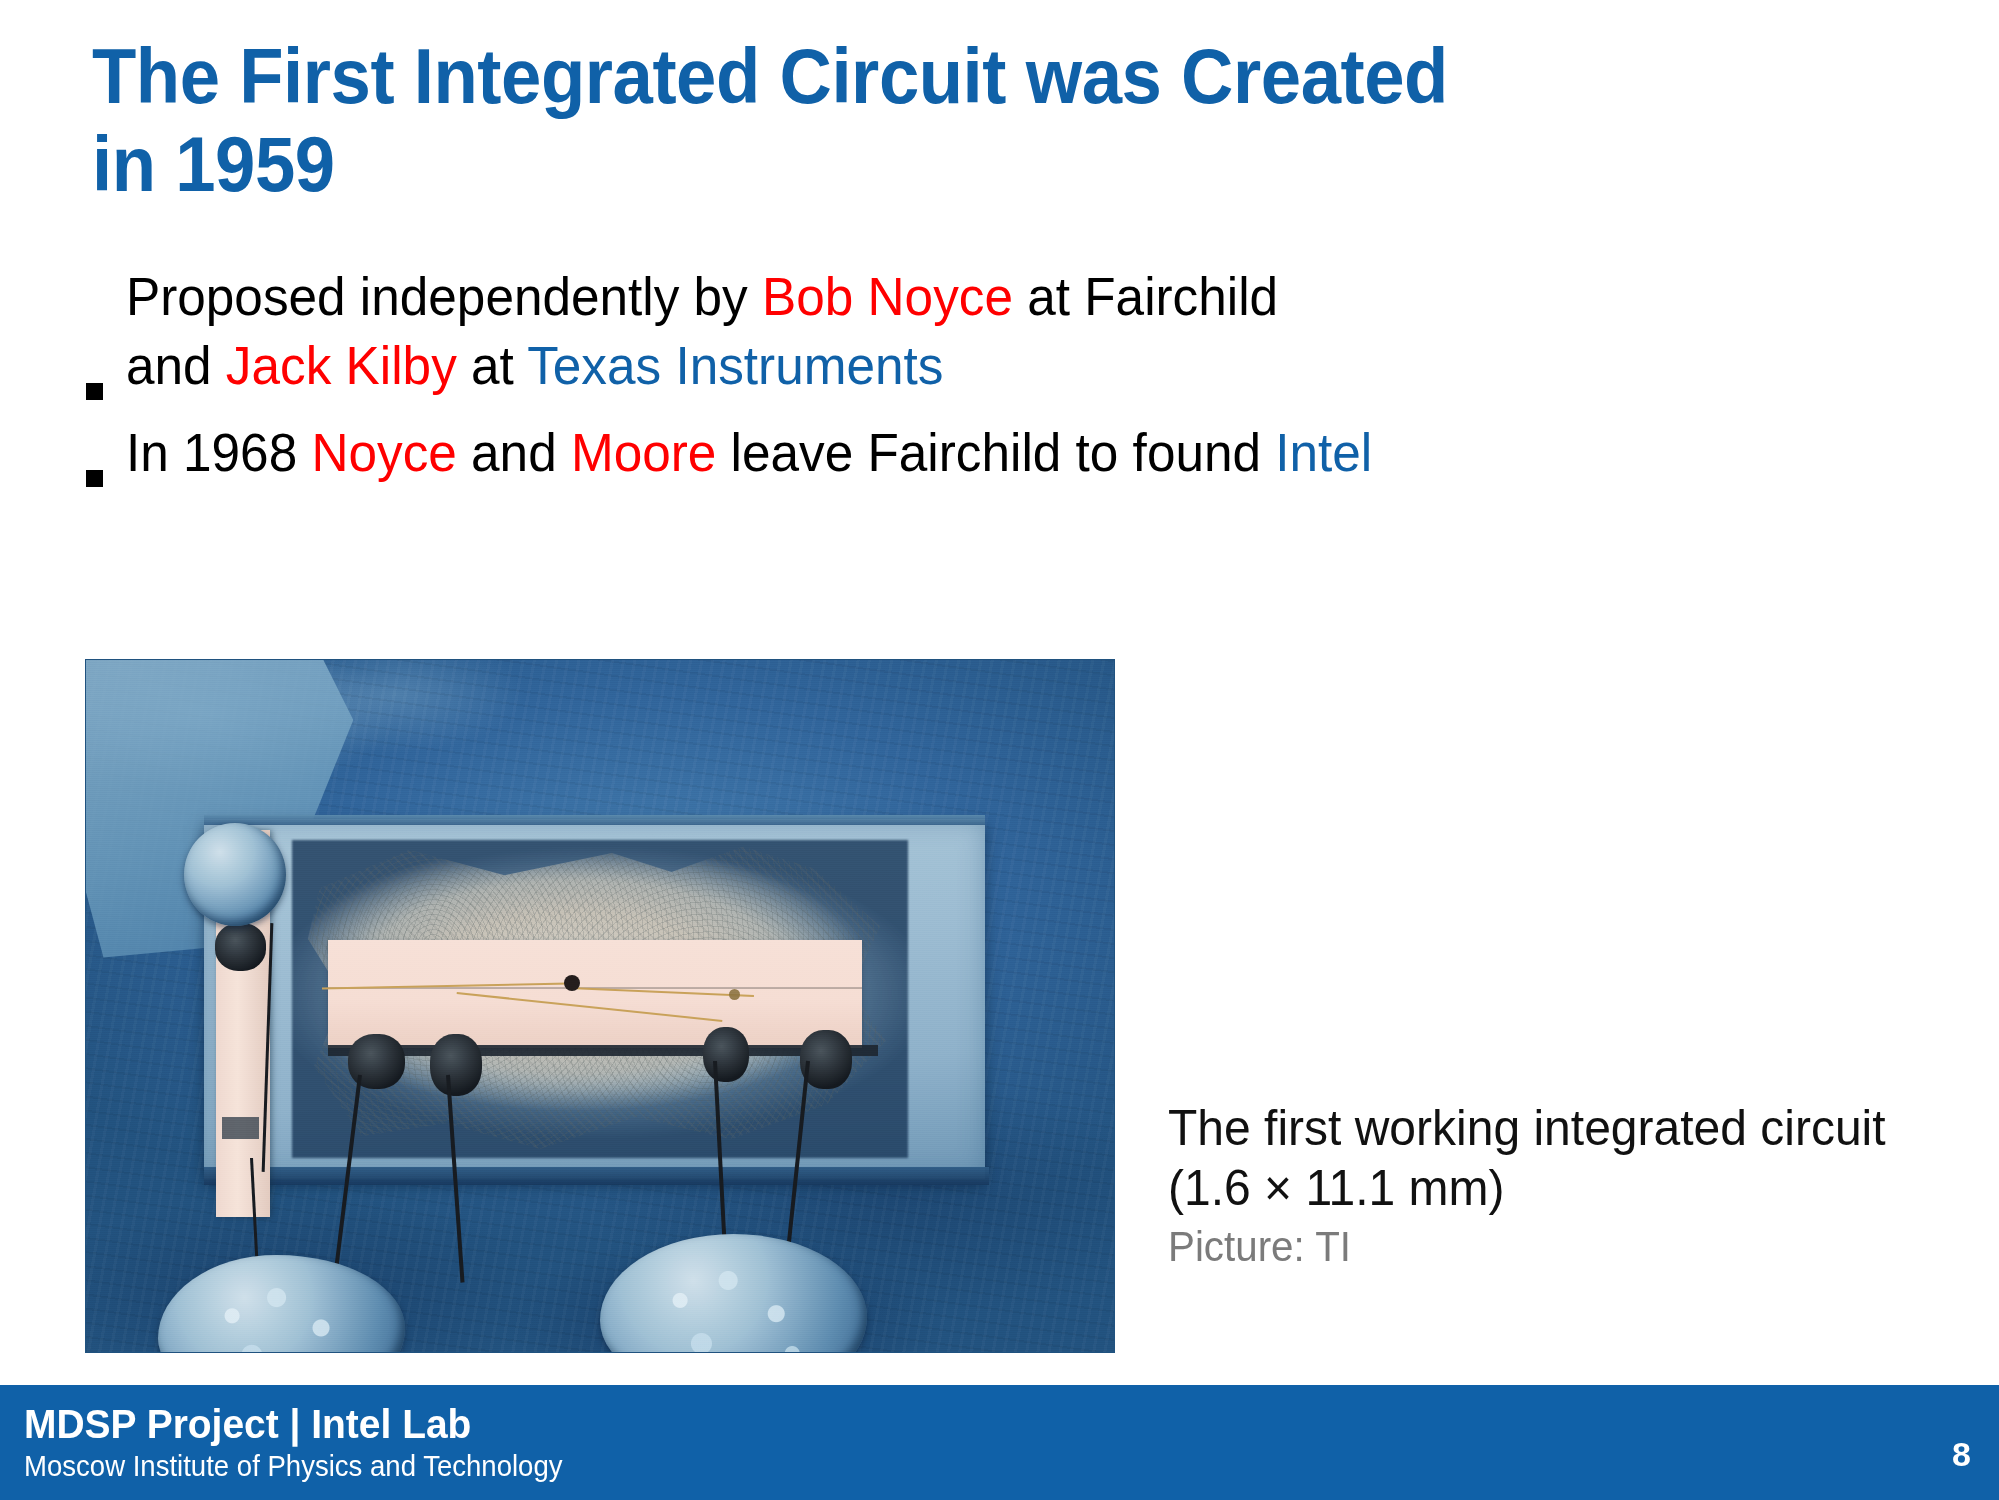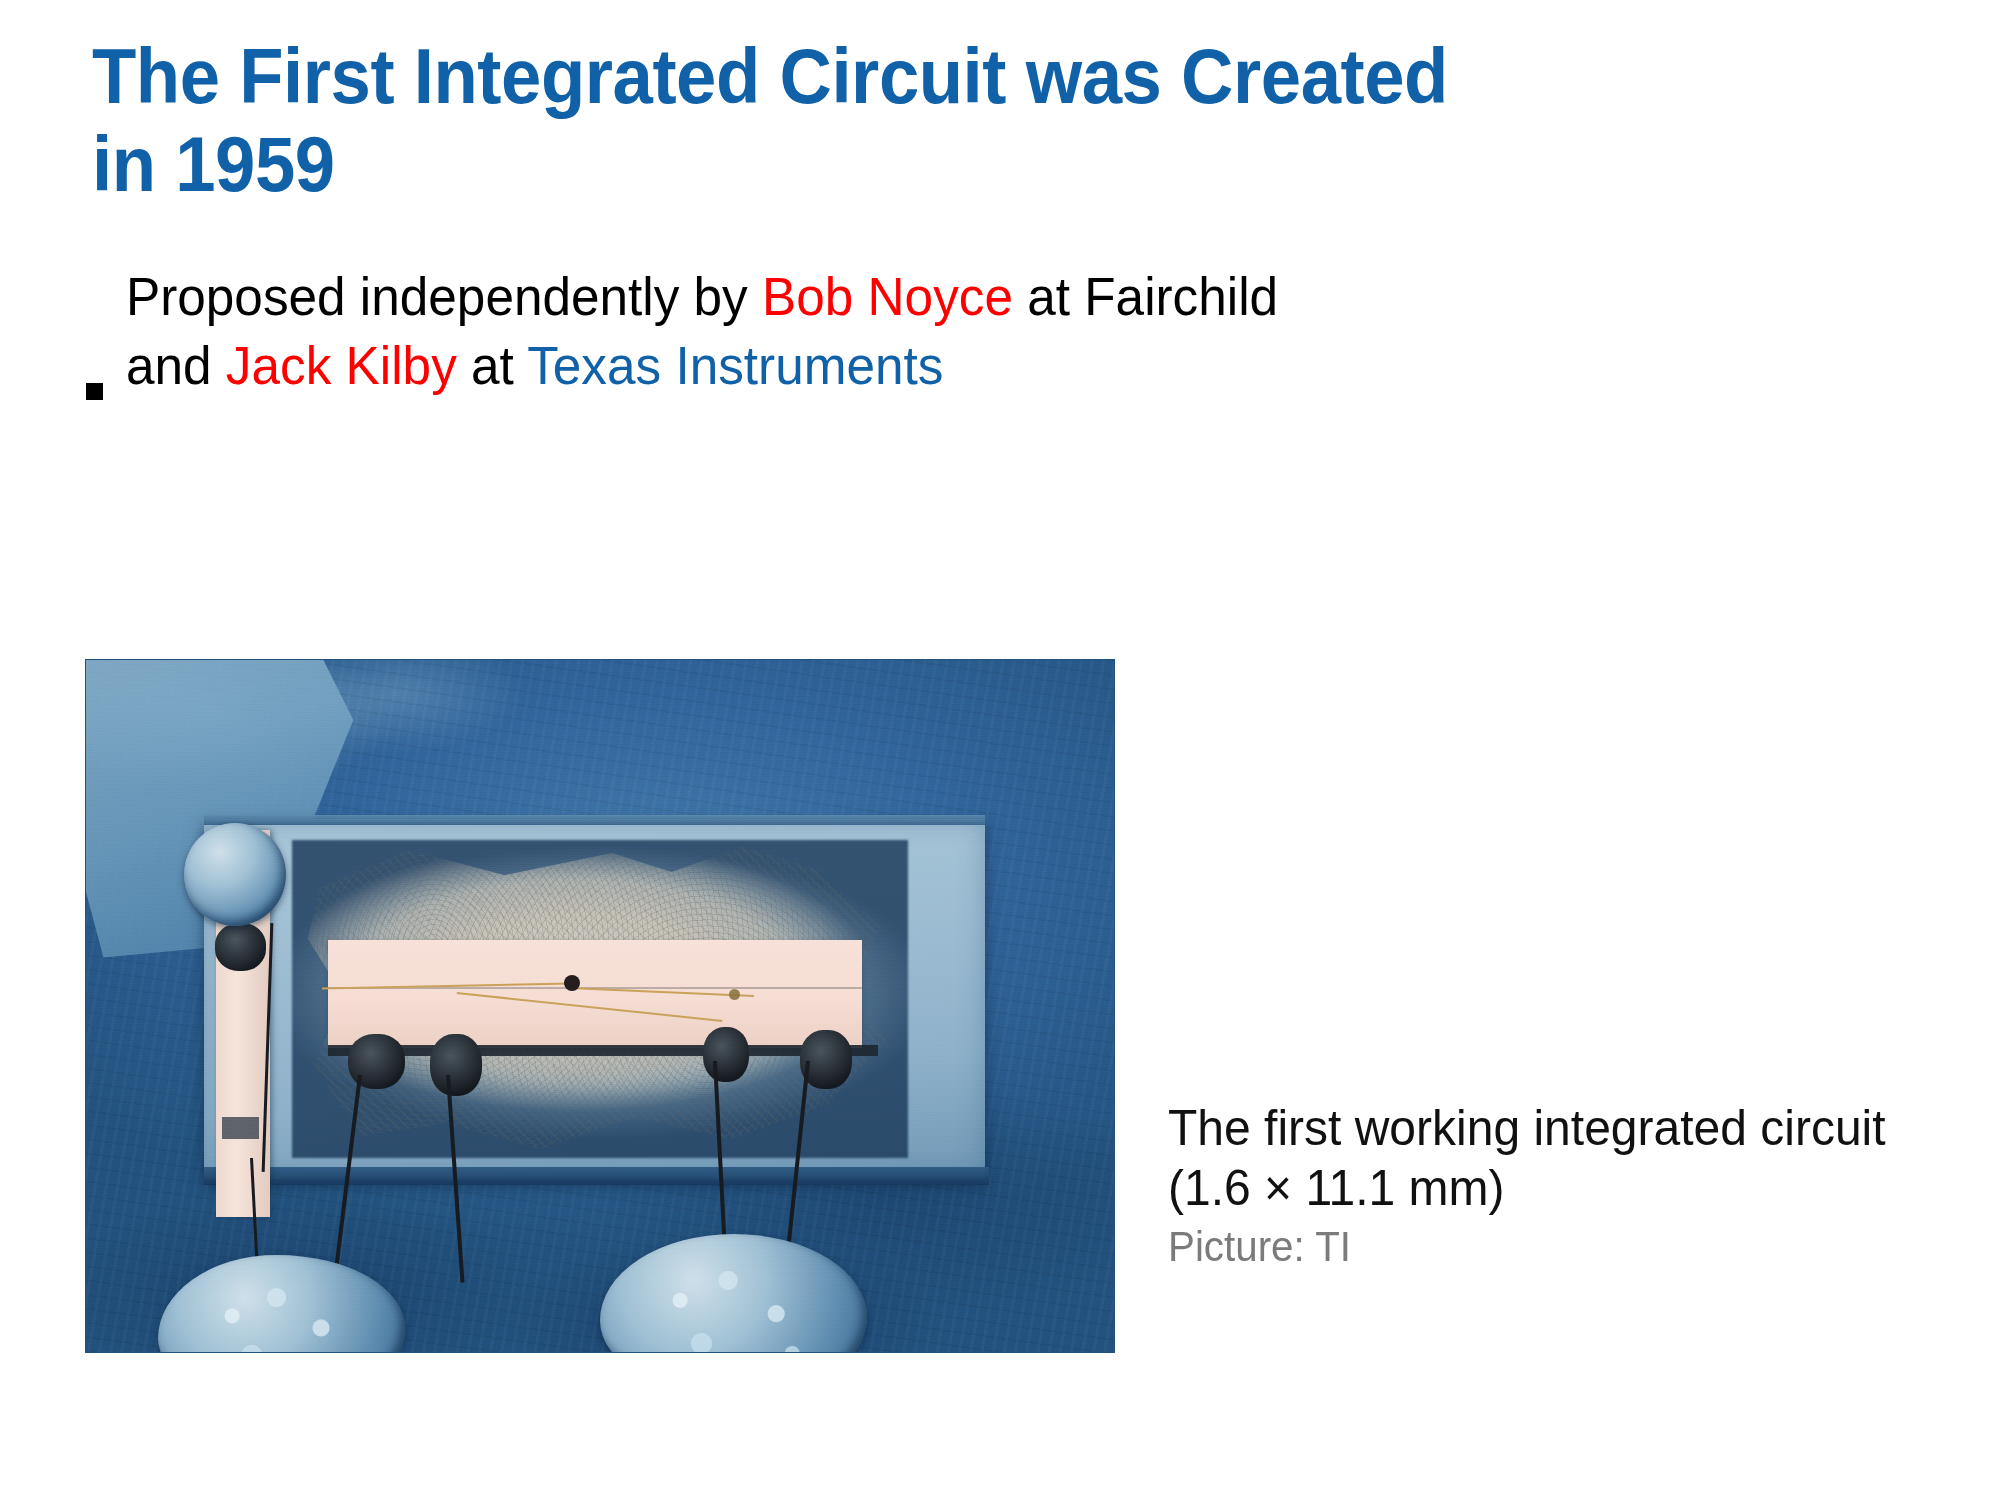--- a/index.html
+++ b/index.html
@@ -305,20 +305,24 @@
 in 1959</div>
 
   <div class="bullets">
 
     <div class="bullet-row">
       <span class="bullet-marker"></span>
       <span class="bullet-text"><span>Proposed independently by </span><span class="red">Bob Noyce</span><span> at Fairchild</span><br><span>
 and </span><span class="red">Jack Kilby</span><span> at </span><span class="blue">Texas Instruments</span></span>
     </div>
 
+    <div class="bullet-row">
+      <span class="bullet-marker"></span>
+      <span class="bullet-text"><span>In 1968 </span><span class="red">Noyce</span><span> and </span><span class="red">Moore</span><span> leave Fairchild to found </span><span class="blue">Intel</span></span>
+    </div>
 
 
   </div>
 
   <div class="photo">
     <div class="photo-inner">
       <div class="bg-base"></div>
       <div class="bg-mottle"></div>
       <div class="bg-streaks"></div>
       <div class="film-tl"></div>
@@ -366,14 +370,19 @@
 
       <div class="grain-overlay"></div>
     </div>
   </div>
 
   <div class="caption">
     <div class="caption-main">The first working integrated circuit (1.6 × 11.1 mm)</div>
     <div class="caption-credit">Picture: TI</div>
   </div>
 
+  <div class="footer">
+    <div class="footer-title">MDSP Project | Intel Lab</div>
+    <div class="footer-sub">Moscow Institute of Physics and Technology</div>
+    <div class="footer-page">8</div>
+  </div>
 
 </div>
 
 </body></html>

